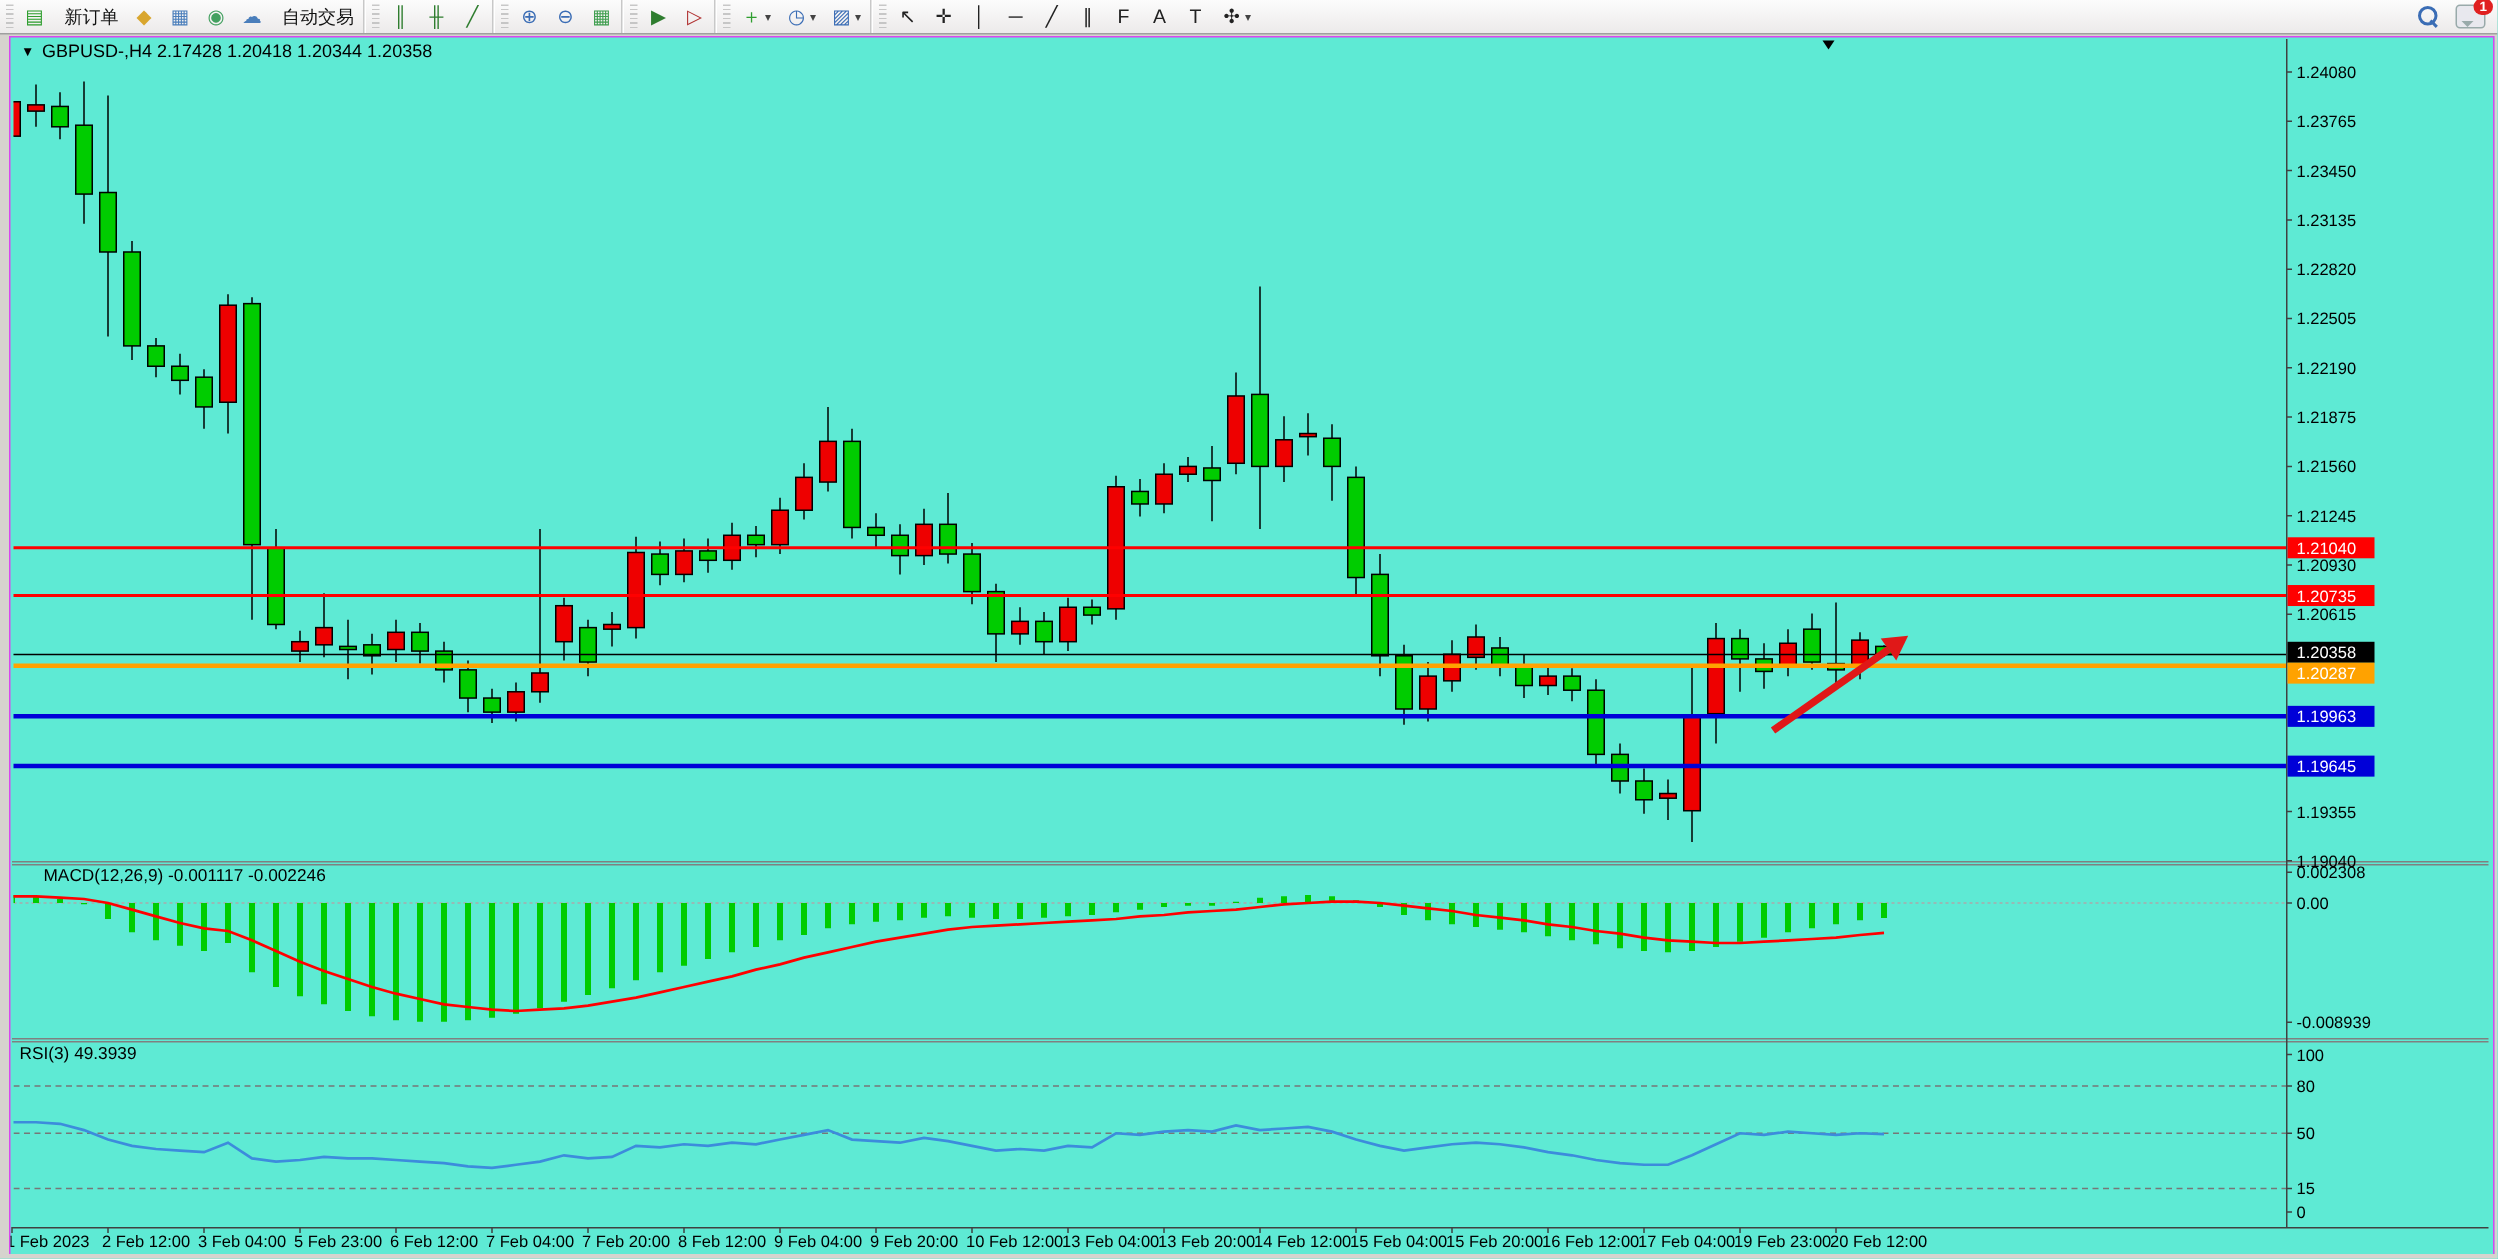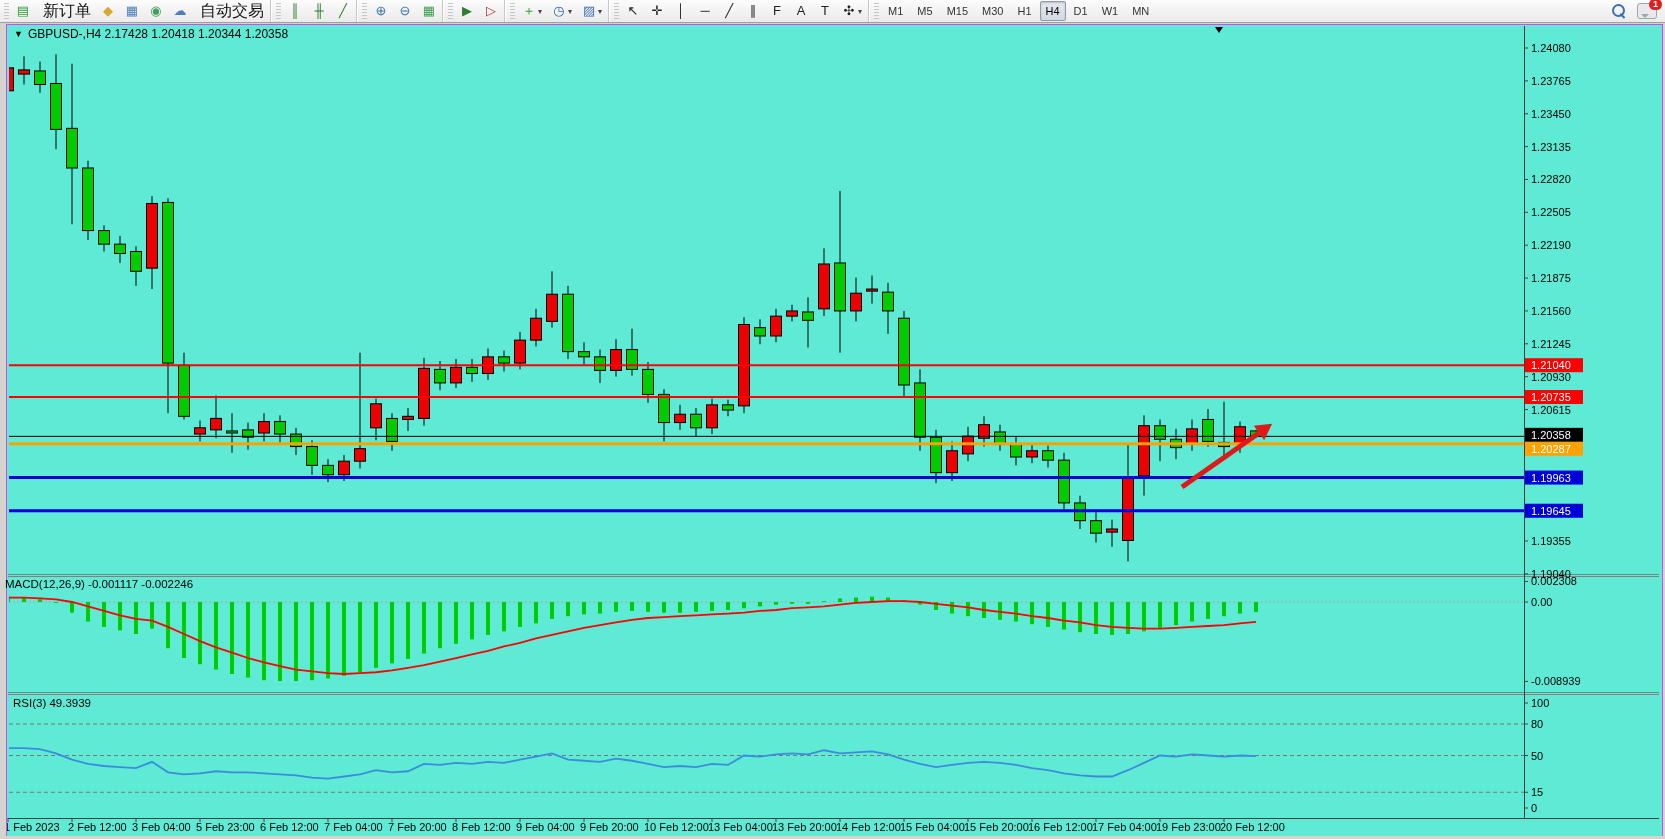--- a/index.html
+++ b/index.html
@@ -4,38 +4,38 @@
 <style>
   html,body{margin:0;padding:0;}
   body{width:1665px;height:839px;background:#d6d3ce;font-family:"Liberation Sans",sans-serif;position:relative;overflow:hidden;}
   
   #toolbar{position:absolute;left:0;top:0;width:1665px;height:22px;background:linear-gradient(#fcfcfc,#eceaea);border-bottom:1px solid #9f9f9f;display:flex;align-items:center;white-space:nowrap;}
   .tb-group{display:flex;align-items:center;height:22px;padding:0 2px;border-left:1px solid #fff;box-shadow:-1px 0 0 #c8c8c8;}
   .tb-group:first-child{border-left:none;box-shadow:none;}
   .grip{width:5px;height:16px;margin:0 2px;background:repeating-linear-gradient(#bbb 0 1px,transparent 1px 3px);opacity:.8;}
   .tb-btn{display:flex;align-items:center;height:18px;padding:0 3px;margin:0 1px;border:1px solid transparent;border-radius:2px;font-size:12px;color:#222;cursor:default;}
   .tb-btn .glyph{font-size:13px;line-height:18px;display:inline-block;min-width:14px;text-align:center;}
-  .tb-btn .lbl{margin-left:3px;font-size:16px;color:#111;}
+  .tb-btn .lbl{margin-left:3px;font-size:12px;color:#111;}
   .tb-btn .dd{font-size:8px;color:#444;margin-left:2px;}
   .tf-btn{height:18px;padding:0 5px;margin:0 1px;font-size:11px;color:#333;border:1px solid transparent;border-radius:2px;display:flex;align-items:center;}
   .tf-btn.active{border:1px solid #8e9caa;background:linear-gradient(#e4e9ee,#d2dae2);box-shadow:inset 0 1px 2px rgba(0,0,0,.18);color:#000;}
   #tb-right{margin-left:auto;display:flex;align-items:center;padding-right:8px;}
   .lens{position:relative;width:16px;height:16px;margin-right:10px;}
   .lens .ring{position:absolute;left:1px;top:1px;width:9px;height:9px;border:2px solid #3b6db5;border-radius:50%;}
   .lens .stick{position:absolute;left:10px;top:10px;width:6px;height:2px;background:#3b6db5;transform:rotate(45deg);transform-origin:0 0;}
   .chat{position:relative;width:18px;height:14px;background:#e8e8ee;border:1px solid #9aa;border-radius:3px;}
   .chat:after{content:"";position:absolute;left:3px;bottom:-4px;border:4px solid transparent;border-top-color:#9aa;}
   .chat .badge{position:absolute;right:-6px;top:-5px;min-width:11px;height:11px;background:#e02020;color:#fff;font-size:9px;line-height:11px;text-align:center;border-radius:6px;padding:0 1px;font-weight:bold;}
   
   #chartwin{position:absolute;left:6px;top:24px;width:1655px;height:812px;background:#5eead4;border:1px solid #d946ef;}
   #plot{position:absolute;left:0;top:0;}
   .overlay-label{position:absolute;font-size:12px;color:#000;z-index:5;}
   #chart-header{left:14px;top:27px;display:flex;align-items:center;}
   #chart-header .tri{font-size:9px;margin-right:5px;color:#000;}
-  #macd-label{left:5px;top:578px;font-size:11.5px;}
+  #macd-label{left:29px;top:578px;font-size:11.5px;}
   #rsi-label{left:13px;top:697px;font-size:11.5px;}
   #bottomstrip{position:absolute;left:0;top:836px;width:1665px;height:3px;background:#d6d3ce;}
 </style>
 </head>
 <body>
 
 <div id="toolbar">
     <div class="tb-group">
       <div class="grip"></div>
       <div class="tb-btn">
@@ -134,32 +134,20 @@
       <div class="tb-btn">
         <span class="glyph" style="color: rgb(34, 34, 34);">A</span>
       </div>
       <div class="tb-btn">
         <span class="glyph" style="color: rgb(34, 34, 34);">T</span>
       </div>
       <div class="tb-btn">
         <span class="glyph" style="color: rgb(34, 34, 34);">✣</span>
         <span class="dd">▾</span>
       </div>
-    </div>
-    <div class="tb-group">
-      <div class="grip"></div>
-      <div class="tf-btn">M1</div>
-      <div class="tf-btn">M5</div>
-      <div class="tf-btn">M15</div>
-      <div class="tf-btn">M30</div>
-      <div class="tf-btn">H1</div>
-      <div class="tf-btn active">H4</div>
-      <div class="tf-btn">D1</div>
-      <div class="tf-btn">W1</div>
-      <div class="tf-btn">MN</div>
     </div>
     <div class="" id="tb-right">
       <div class="lens">
         <span class="ring"></span>
         <span class="stick"></span>
       </div>
       <div class="chat">
         <div class="badge">1</div>
       </div>
     </div>

